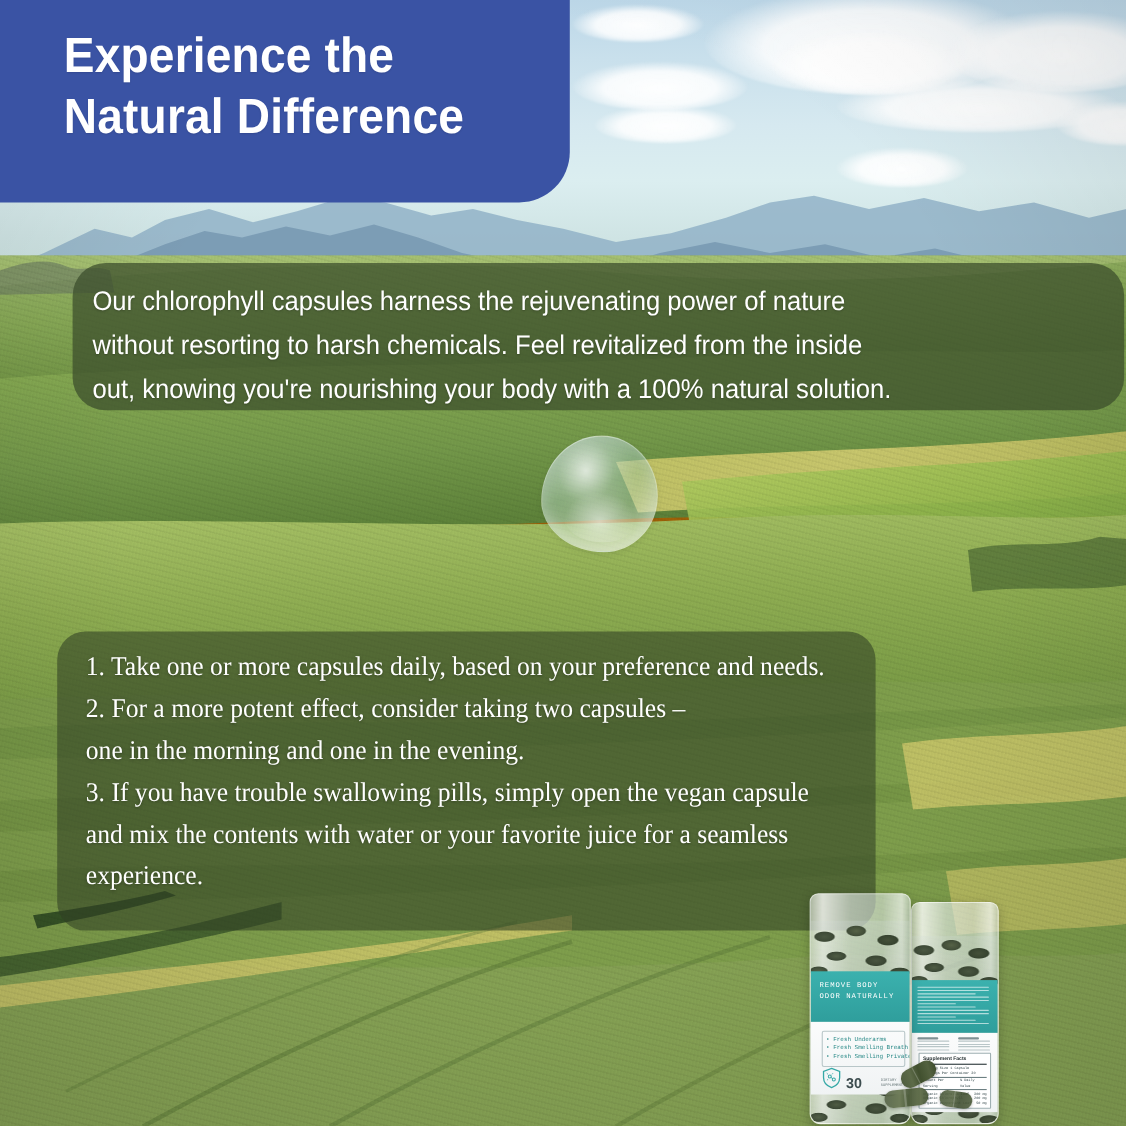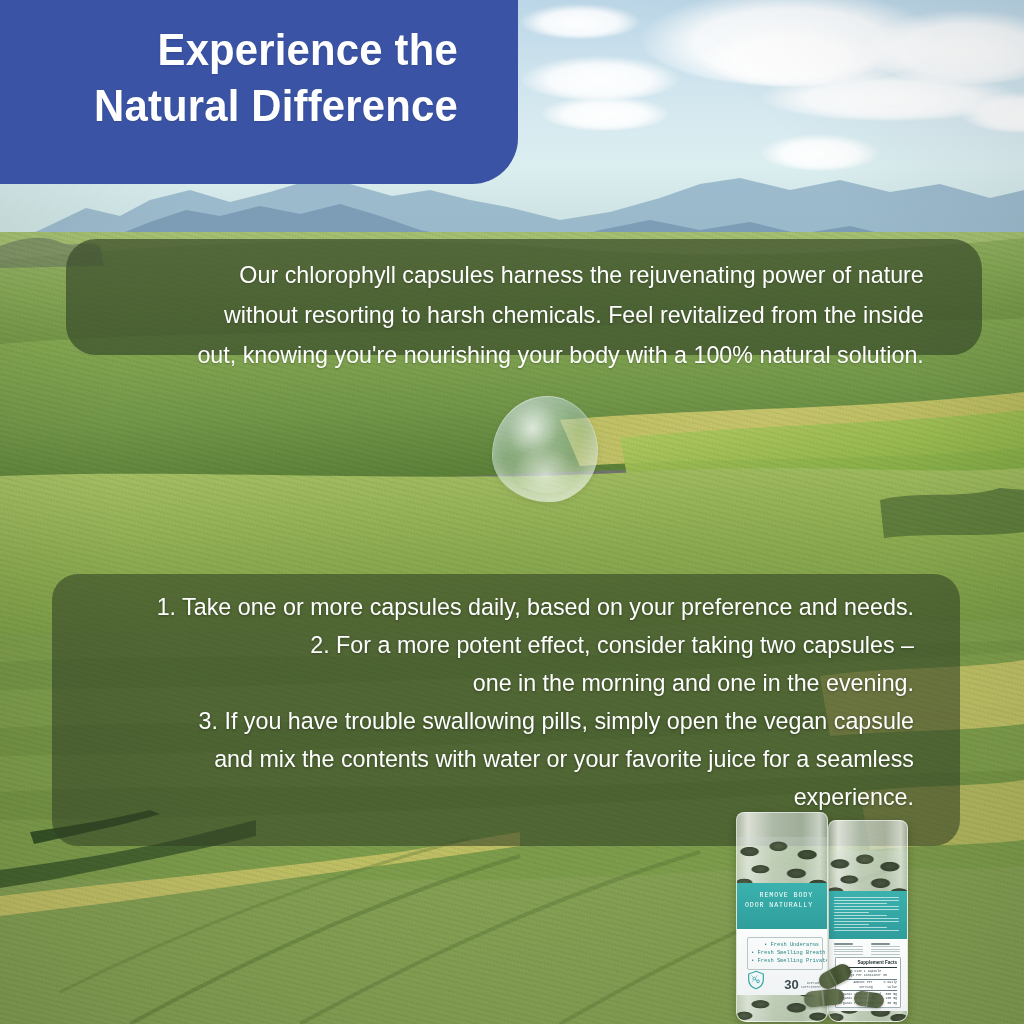--- a/index.html
+++ b/index.html
@@ -6,22 +6,21 @@
     margin: 0;
     padding: 0;
     background: #000;
   }
   #poster {
     position: relative;
     width: 1024px;
     height: 1024px;
     overflow: hidden;
     font-family: "Liberation Sans", sans-serif;
-    background: #737373;
-    text-align: right;
+    background: #a16207;
   }
 
   
   .bg-layer { position: absolute; left: 0; top: 0; width: 1024px; height: 1024px; }
 
   
   .sky {
     position: absolute; left: 0; top: 0; width: 1024px; height: 300px;
     background:
       linear-gradient(to bottom,
@@ -109,24 +108,25 @@
     transform: scaleX(0.93);
     transform-origin: left top;
     text-shadow: 0 1px 2px rgba(0,0,0,0.12);
     white-space: pre-line;
   }
 
   
   .desc-box {
     position: absolute;
     left: 66px; top: 239px;
-    width: 916px; height: 116px;
+    width: 916px; height: 134px;
     background: rgba(58,76,43,0.72);
     border-radius: 30px;
     z-index: 4;
+    padding-left: 40px;
   }
   .desc-text {
     position: absolute;
     left: 18px; top: 16px;
     width: 884px;
     color: #ffffff;
     font-size: 24.5px;
     line-height: 40px;
     font-weight: 400;
     font-stretch: condensed;
@@ -155,24 +155,25 @@
     transform: scaleX(0.94);
     transform-origin: left top;
     white-space: nowrap;
     text-shadow: 0 1px 2px rgba(0,0,0,0.2);
   }
 
   
   .dir-box {
     position: absolute;
     left: 52px; top: 574px;
-    width: 908px; height: 272px;
+    width: 744px; height: 272px;
     background: rgba(48,64,36,0.58);
     border-radius: 26px;
     z-index: 4;
+    font-family: Liberation Serif, serif;
   }
   .dir-text {
     position: absolute;
     left: 26px; top: 14px;
     width: 880px;
     color: #ffffff;
     font-size: 24.5px;
     line-height: 38px;
     font-weight: 400;
     font-stretch: condensed;
@@ -277,21 +278,21 @@
   }
   .dose-row {
     position: absolute;
     left: 8px; bottom: 4px;
     width: 76px;
     display: flex;
     align-items: flex-end;
     justify-content: space-between;
   }
   .shield-icon { width: 22px; height: 22px; }
-  .count-block { display: flex; align-items: flex-end; gap: 2px; }
+  .count-block { display: flex; align-items: flex-end; gap: 17px; }
   .count-num {
     color: #3c4c4e;
     font-size: 13px;
     font-weight: 700;
     line-height: 13px;
     font-family: "Liberation Sans", sans-serif;
   }
   .count-sub {
     color: #6b7a7c;
     font-size: 3.4px;

